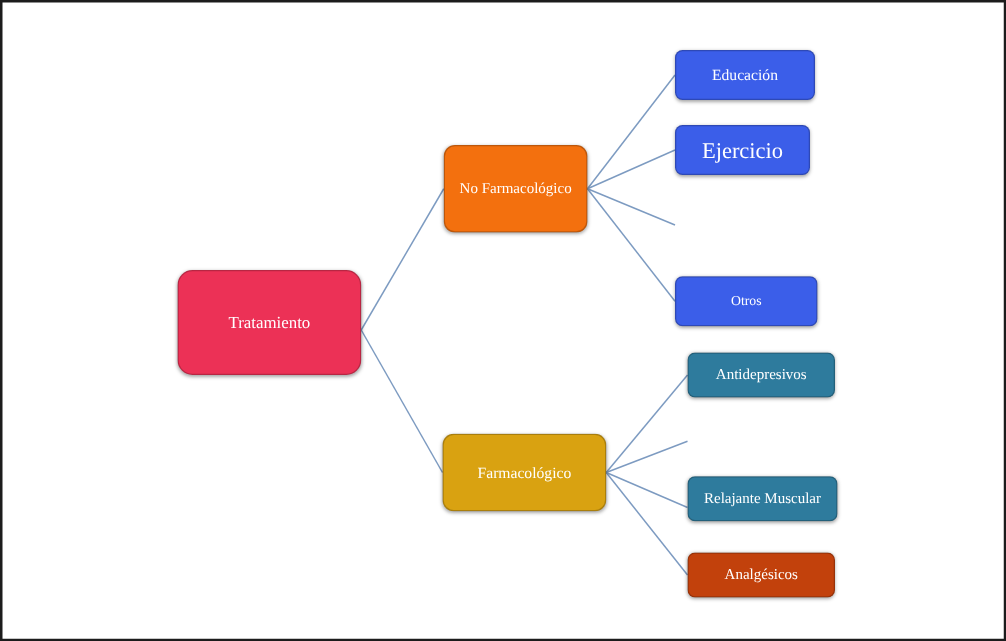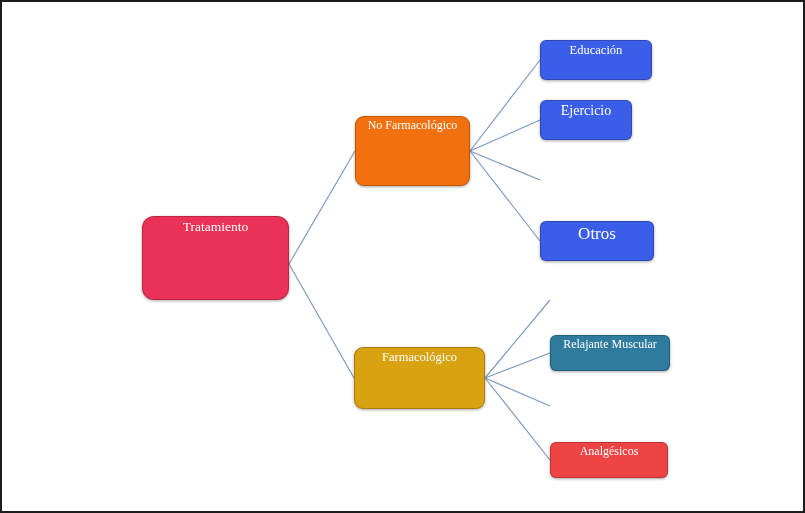--- a/index.html
+++ b/index.html
@@ -24,39 +24,40 @@
     width: 805px;
     height: 513px;
   }
   .connectors line {
     stroke-width: 1.2;
     fill: none;
   }
   .node {
     position: absolute;
     display: flex;
+    align-items: center;
     justify-content: center;
     text-align: center;
     color: #ffffff;
     box-sizing: border-box;
     padding: 2px 4px;
     box-shadow: 0 1px 3px rgba(0,0,0,0.35);
     border: 1px solid rgba(0,0,0,0.22);
     line-height: 1.15;
   }
   .node span { display: block; }
 
   .n-root  { left:140px; top:214px; width:147px; height:84px; border-radius:12px; font-size:13.5px; }
   .n-nofarm{ left:353px; top:114px; width:115px; height:70px; border-radius:9px;  font-size:12px;  }
   .n-farm  { left:352px; top:345px; width:131px; height:62px; border-radius:9px;  font-size:12.5px; }
 
   .n-b0 { left:538px; top:38px;  width:112px; height:40px; border-radius:6px; font-size:12.5px; }
-  .n-b1 { left:538px; top:98px;  width:92px; height:40px; border-radius:6px; font-size:14px; }
+  .n-b1 { left:538px; top:98px;  width:108px; height:40px; border-radius:6px; font-size:18px; }
   .n-b2 { left:538px; top:158px; width:114px; height:40px; border-radius:6px; font-size:12.5px; }
-  .n-b3 { left:538px; top:219px; width:114px; height:40px; border-radius:6px; font-size:17px; }
+  .n-b3 { left:538px; top:219px; width:114px; height:40px; border-radius:6px; font-size:11px; }
 
   .n-t0 { left:548px; top:280px; width:118px; height:36px; border-radius:6px; font-size:12px; }
   .n-t1 { left:548px; top:333px; width:120px; height:36px; border-radius:6px; font-size:12px; }
   .n-t2 { left:548px; top:386px; width:122px; height:36px; border-radius:6px; font-size:12px; }
   .n-t3 { left:548px; top:440px; width:118px; height:36px; border-radius:6px; font-size:12px; }
 </style>
 </head>
 <body>
 
 <div class="frame">
@@ -91,20 +92,23 @@
   <div class="node n-b0" style="background: rgb(59, 94, 233);">
     <span>Educación</span>
   </div>
   <div class="node n-b1" style="background: rgb(59, 94, 233);">
     <span>Ejercicio</span>
   </div>
   <div class="node n-b3" style="background: rgb(59, 94, 233);">
     <span>Otros</span>
   </div>
 
-  <div class="node n-t1" style="background: rgb(46, 123, 157);">
+  <div class="node n-t0" style="background: rgb(46, 123, 157);">
+    <span>Antidepresivos</span>
+  </div>
+  <div class="node n-t1" style="background: rgb(46, 123, 157); margin-top: 46px;">
     <span>Relajante Muscular</span>
   </div>
-  <div class="node n-t3" style="background: #ef4444;">
+  <div class="node n-t3" style="background: #c2410c;">
     <span>Analgésicos</span>
   </div>
 
 </div>
 
 </body></html>

